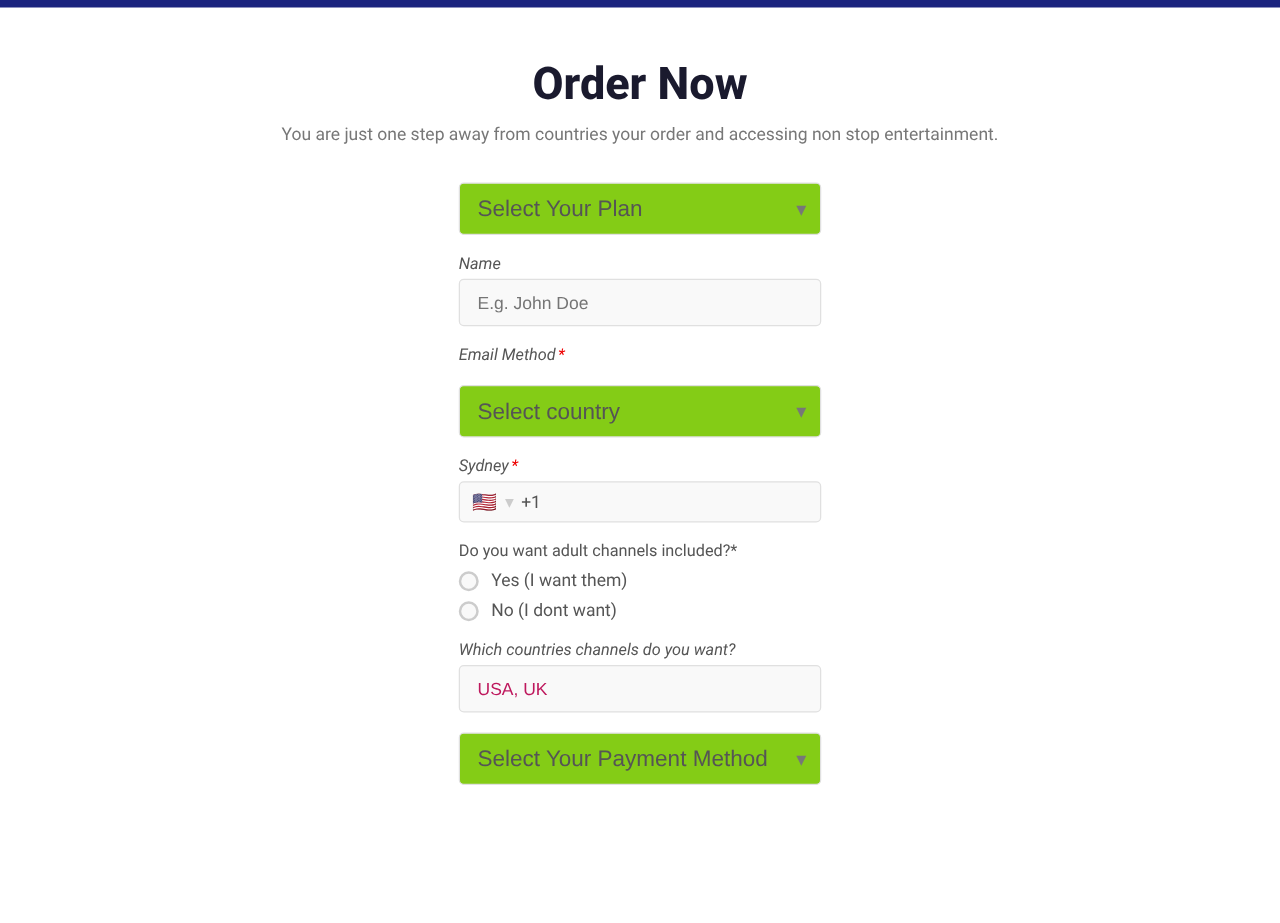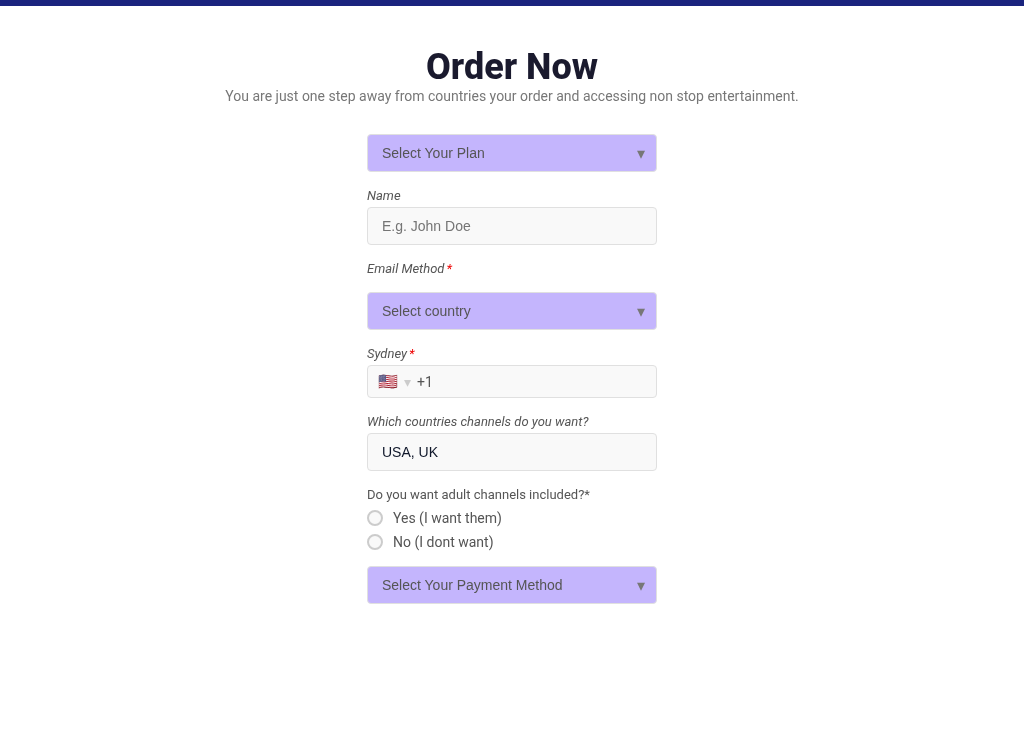--- a/index.html
+++ b/index.html
@@ -29,20 +29,21 @@
 
     .page-header {
       text-align: center;
       margin-bottom: 30px;
     }
 
     .page-title {
       font-size: 36px;
       font-weight: 800;
       color: #1a1a2e;
+      margin-bottom: 12px;
     }
 
     .page-subtitle {
       font-size: 14px;
       color: #777;
     }
 
     .form-container {
       max-width: 290px;
       margin: 0 auto;
@@ -64,33 +65,33 @@
       color: #e00;
       margin-left: 2px;
     }
 
     .form-input {
       width: 100%;
       padding: 10px 14px;
       border: 1px solid #e0e0e0;
       border-radius: 4px;
       font-size: 14px;
-      color: #0f172a;
+      color: #be185d;
       background: #f9f9f9;
       outline: none;
     }
 
     .form-select {
       width: 100%;
       padding: 10px 14px;
       border: 1px solid #e0e0e0;
       border-radius: 4px;
-      font-size: 14px;
-      color: #555;
-      background: #c4b5fd;
+      font-size: 18px;
+      color: #555;
+      background: #84cc16;
       outline: none;
       appearance: none;
       -webkit-appearance: none;
       cursor: pointer;
       background-image: none;
     }
 
     .select-wrapper {
       position: relative;
       width: 100%;
@@ -221,43 +222,43 @@
     <div class="form-group">
       <label class="form-label">
         <span>Sydney</span><span class="required">*</span>
       </label>
       <div class="phone-input-wrapper">
         <span class="phone-flag">🇺🇸</span>
         <span class="phone-separator">▾</span>
         <span class="phone-code">+1</span>
         <input type="tel" class="phone-number-input" placeholder="" style="">
       </div>
-    </div>
-
-    <div class="form-group">
-      <label class="form-label">Which countries channels do you want?</label>
-      <input type="text" class="form-input" value="USA, UK" style="">
     </div>
 
     <div class="form-group">
       <span class="question-label">
         <span>Do you want adult channels included?</span><span class="required">*</span>
       </span>
       <div class="radio-group">
         <label class="radio-option">
           <input type="radio" name="adult_channels" class="radio-input" style="">
           <span class="radio-label">Yes (I want them)</span>
         </label>
         <label class="radio-option">
           <input type="radio" name="adult_channels" class="radio-input" style="">
           <span class="radio-label">No (I dont want)</span>
         </label>
       </div>
     </div>
 
     <div class="form-group">
+      <label class="form-label">Which countries channels do you want?</label>
+      <input type="text" class="form-input" value="USA, UK" style="">
+    </div>
+
+    <div class="form-group">
       <div class="select-wrapper">
         <select class="form-select"><option>Select Your Payment Method</option><option>Credit Card</option><option>PayPal</option><option>Crypto</option></select>
       </div>
     </div>
 
   </div>
 </div>
 
 </body></html>

